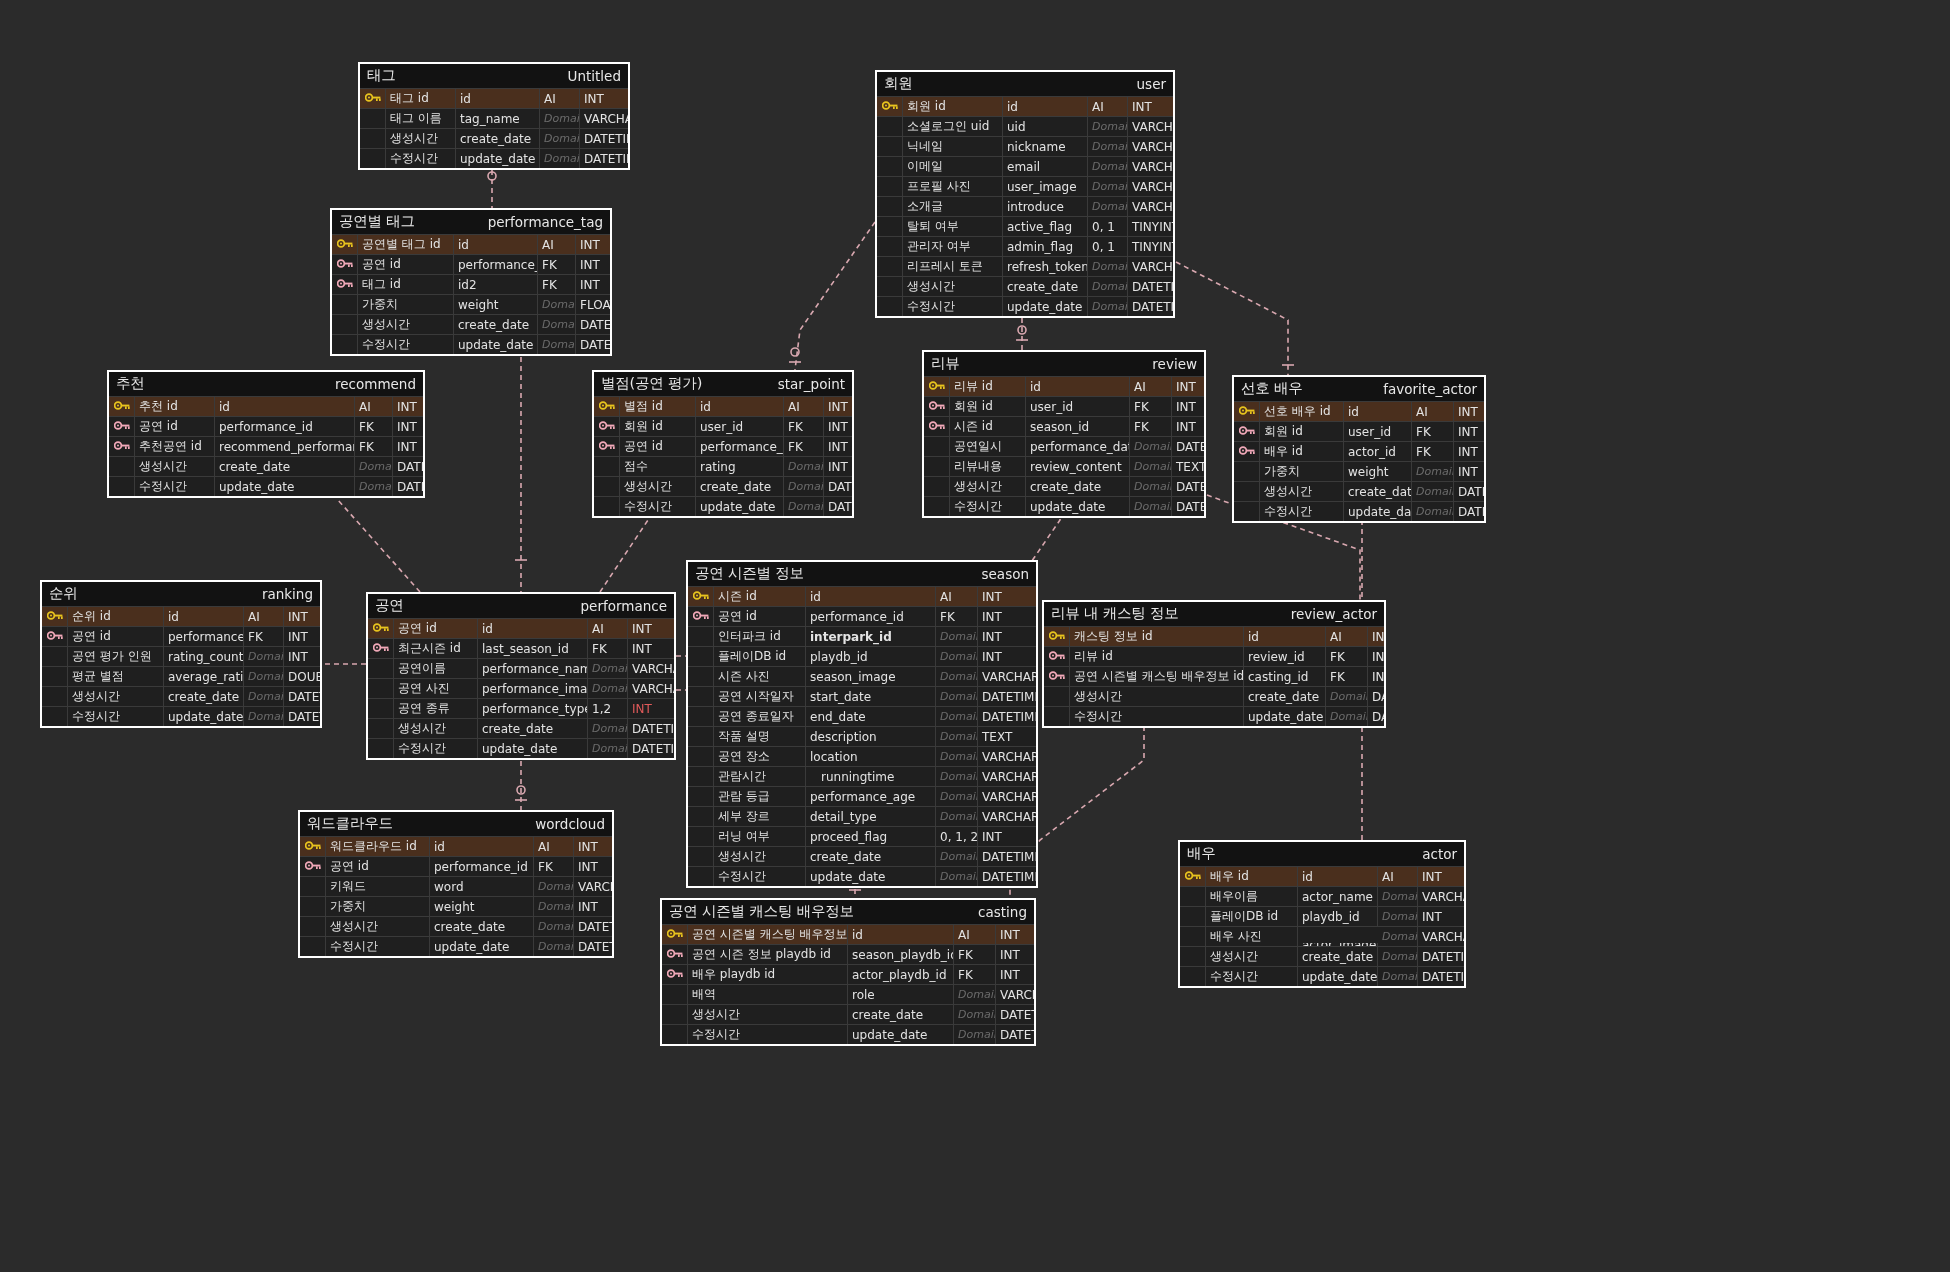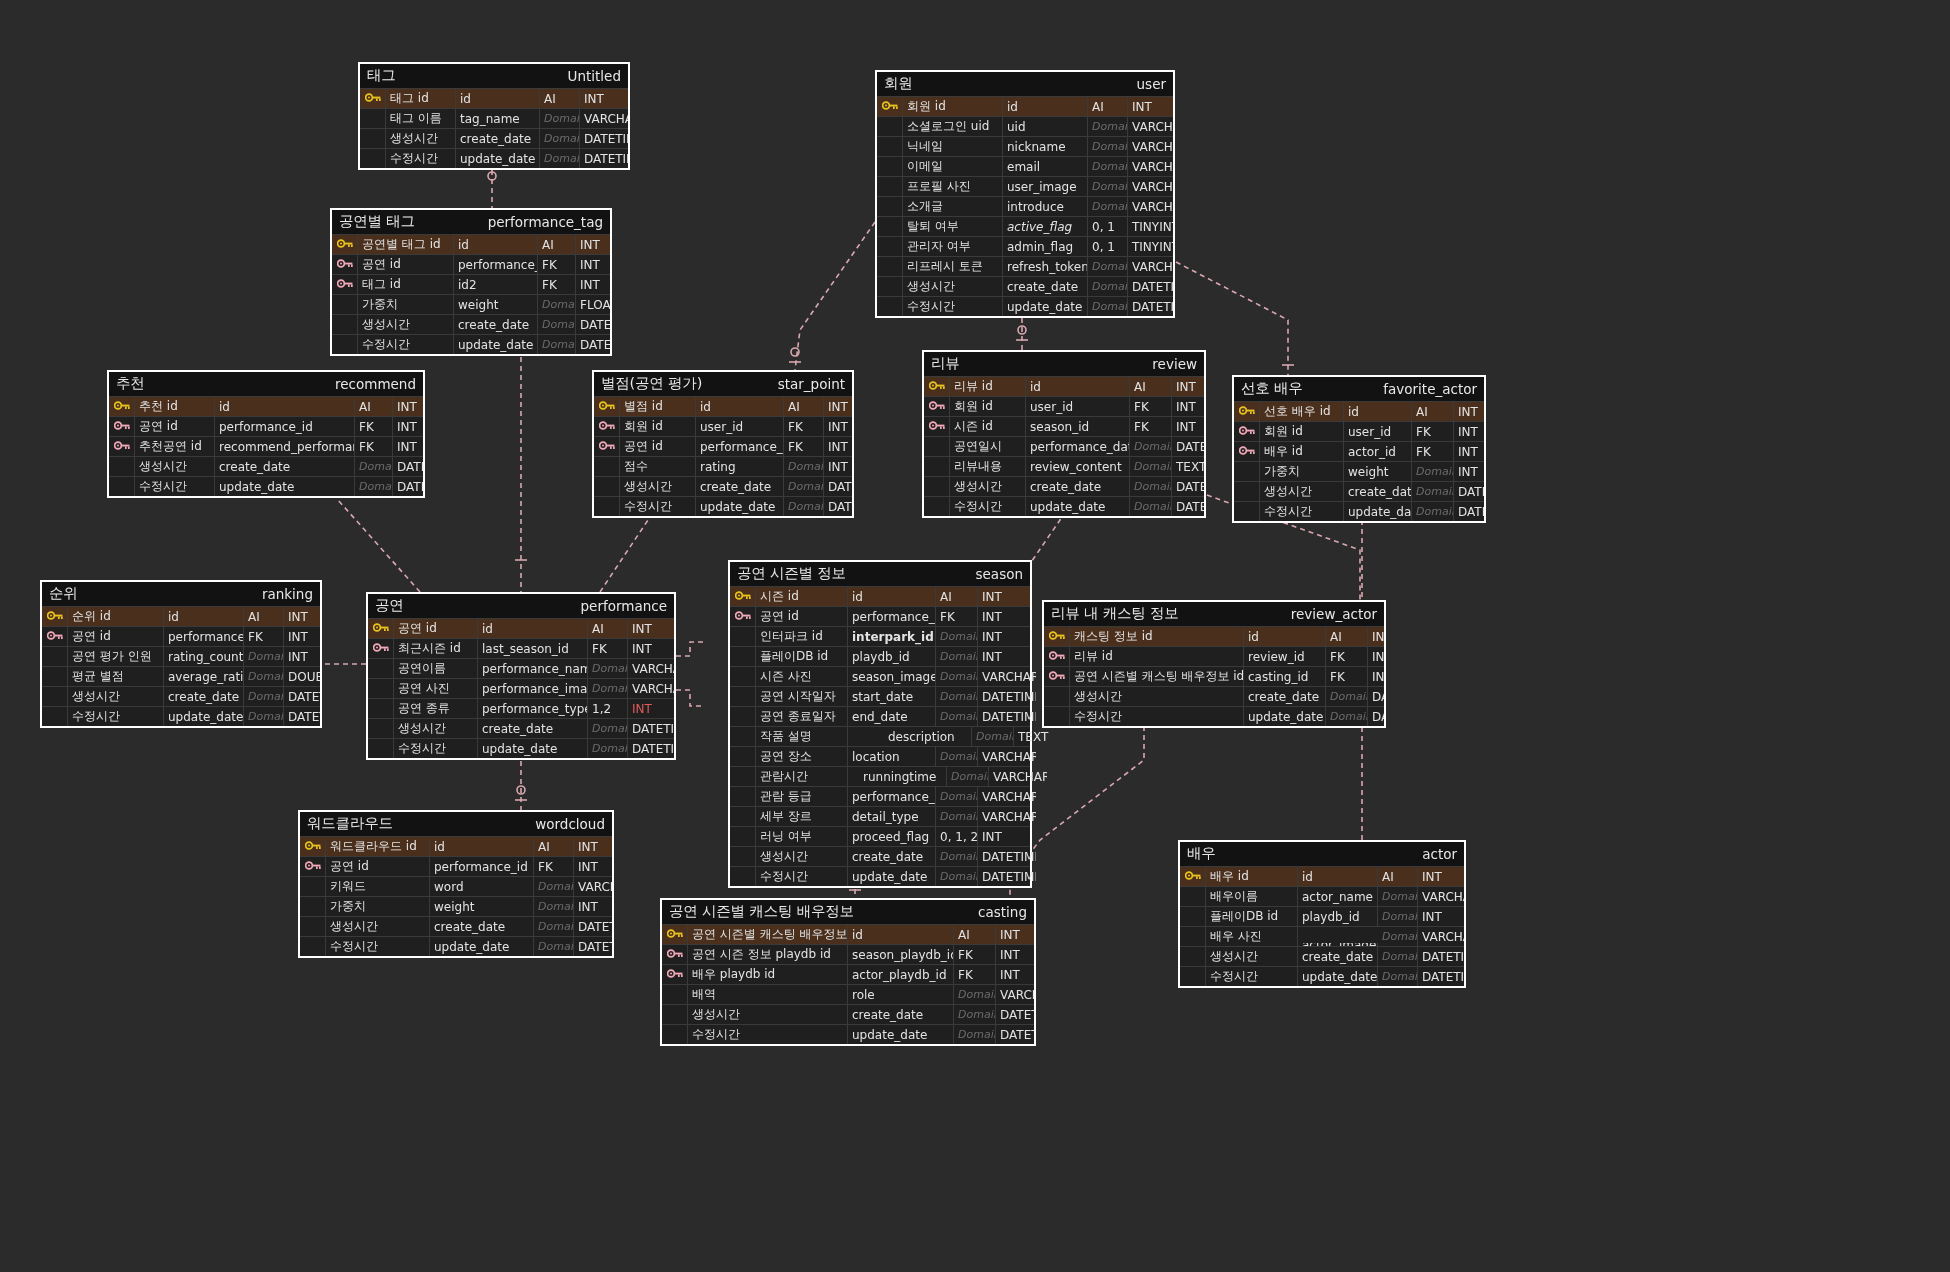--- a/index.html
+++ b/index.html
@@ -236,21 +236,21 @@
       <div class="row">
         <div class="cell c-key"></div>
         <div class="cell c-log" style="width: 100px; min-width: 100px;">소개글</div>
         <div class="cell c-phy" style="width: 85px; min-width: 85px;">introduce</div>
         <div class="cell c-ai domain" style="width: 40px; min-width: 40px;">Domain</div>
         <div class="cell c-type" style="width: 45px; min-width: 45px;">VARCHAR(255)</div>
       </div>
       <div class="row">
         <div class="cell c-key"></div>
         <div class="cell c-log" style="width: 100px; min-width: 100px;">탈퇴 여부</div>
-        <div class="cell c-phy" style="width: 85px; min-width: 85px; font-style: italic;">active_flag</div>
+        <div class="cell c-phy" style="width: 85px; min-width: 85px;">active_flag</div>
         <div class="cell c-ai" style="width: 40px; min-width: 40px;">0, 1</div>
         <div class="cell c-type" style="width: 45px; min-width: 45px;">TINYINT(1)</div>
       </div>
       <div class="row">
         <div class="cell c-key"></div>
         <div class="cell c-log" style="width: 100px; min-width: 100px;">관리자 여부</div>
         <div class="cell c-phy" style="width: 85px; min-width: 85px;">admin_flag</div>
         <div class="cell c-ai" style="width: 40px; min-width: 40px;">0, 1</div>
         <div class="cell c-type" style="width: 45px; min-width: 45px;">TINYINT(1)</div>
       </div>
@@ -764,21 +764,21 @@
         <div class="cell c-type" style="width: 46px; min-width: 46px;">DATETIME</div>
       </div>
       <div class="row">
         <div class="cell c-key"></div>
         <div class="cell c-log" style="width: 84px; min-width: 84px;">수정시간</div>
         <div class="cell c-phy" style="width: 110px; min-width: 110px;">update_date</div>
         <div class="cell c-ai domain" style="width: 40px; min-width: 40px;">Domain</div>
         <div class="cell c-type" style="width: 46px; min-width: 46px;">DATETIME</div>
       </div>
     </div>
-    <div class="tbl" style="left: 728px; top: 560px; width: 304px;">
+    <div class="tbl" style="left: 686px; top: 560px; width: 352px;">
       <div class="tbl-head">
         <span class="logical">공연 시즌별 정보</span>
         <span class="physical">season</span>
       </div>
       <div class="row pk">
         <div class="cell c-key">
           <span class="keyicon"><svg width="16" height="11" viewBox="0 0 16 11" xmlns="http://www.w3.org/2000/svg">
               <circle cx="4" cy="5.5" r="3.4" fill="none" stroke="#e8c31e" stroke-width="1.8"></circle>
               <circle cx="4" cy="5.5" r="1" fill="#e8c31e"></circle>
               <rect x="7" y="4.6" width="8.4" height="1.9" fill="#e8c31e"></rect>
@@ -837,21 +837,21 @@
       <div class="row">
         <div class="cell c-key"></div>
         <div class="cell c-log" style="width: 92px; min-width: 92px;">공연 종료일자</div>
         <div class="cell c-phy" style="width: 88px; min-width: 88px;">end_date</div>
         <div class="cell c-ai domain" style="width: 42px; min-width: 42px;">Domain</div>
         <div class="cell c-type" style="width: 58px; min-width: 58px;">DATETIME</div>
       </div>
       <div class="row">
         <div class="cell c-key"></div>
         <div class="cell c-log" style="width: 92px; min-width: 92px;">작품 설명</div>
-        <div class="cell c-phy" style="width: 88px; min-width: 88px; margin-left: 36px;">description</div>
+        <div class="cell c-phy" style="width: 88px; min-width: 88px;">description</div>
         <div class="cell c-ai domain" style="width: 42px; min-width: 42px;">Domain</div>
         <div class="cell c-type" style="width: 58px; min-width: 58px;">TEXT</div>
       </div>
       <div class="row">
         <div class="cell c-key"></div>
         <div class="cell c-log" style="width: 92px; min-width: 92px;">공연 장소</div>
         <div class="cell c-phy" style="width: 88px; min-width: 88px;">location</div>
         <div class="cell c-ai domain" style="width: 42px; min-width: 42px;">Domain</div>
         <div class="cell c-type" style="width: 58px; min-width: 58px;">VARCHAR(255)</div>
       </div>

